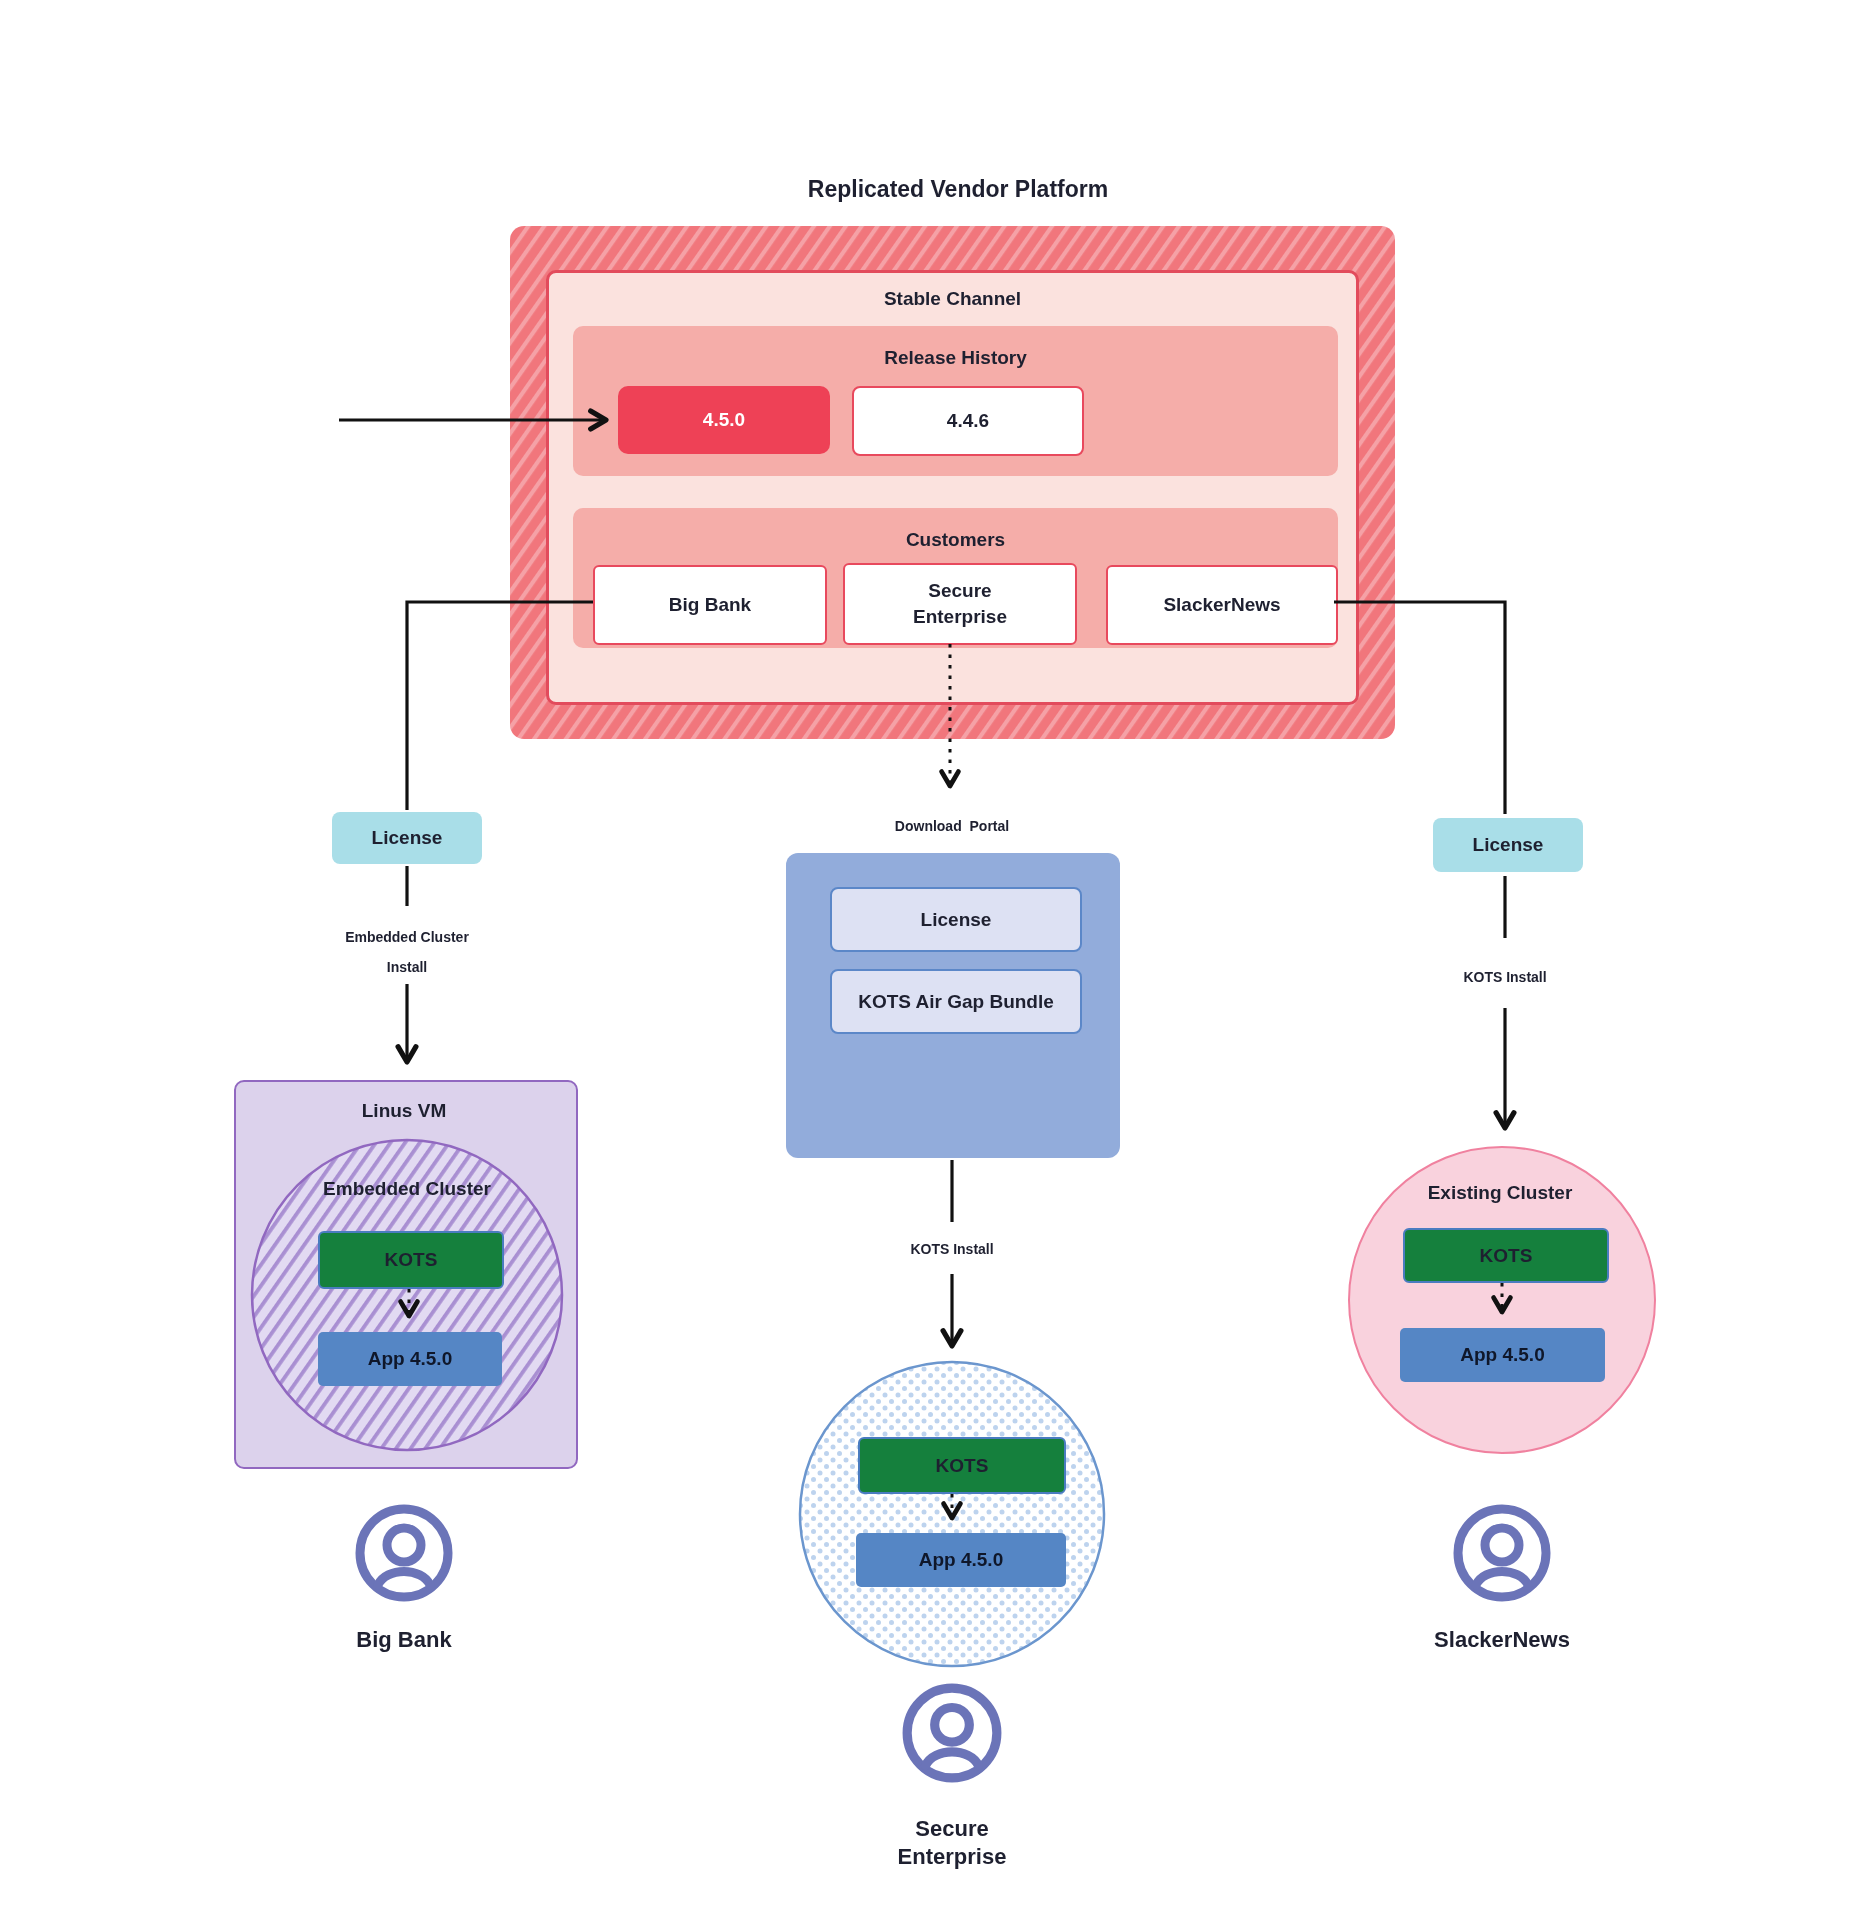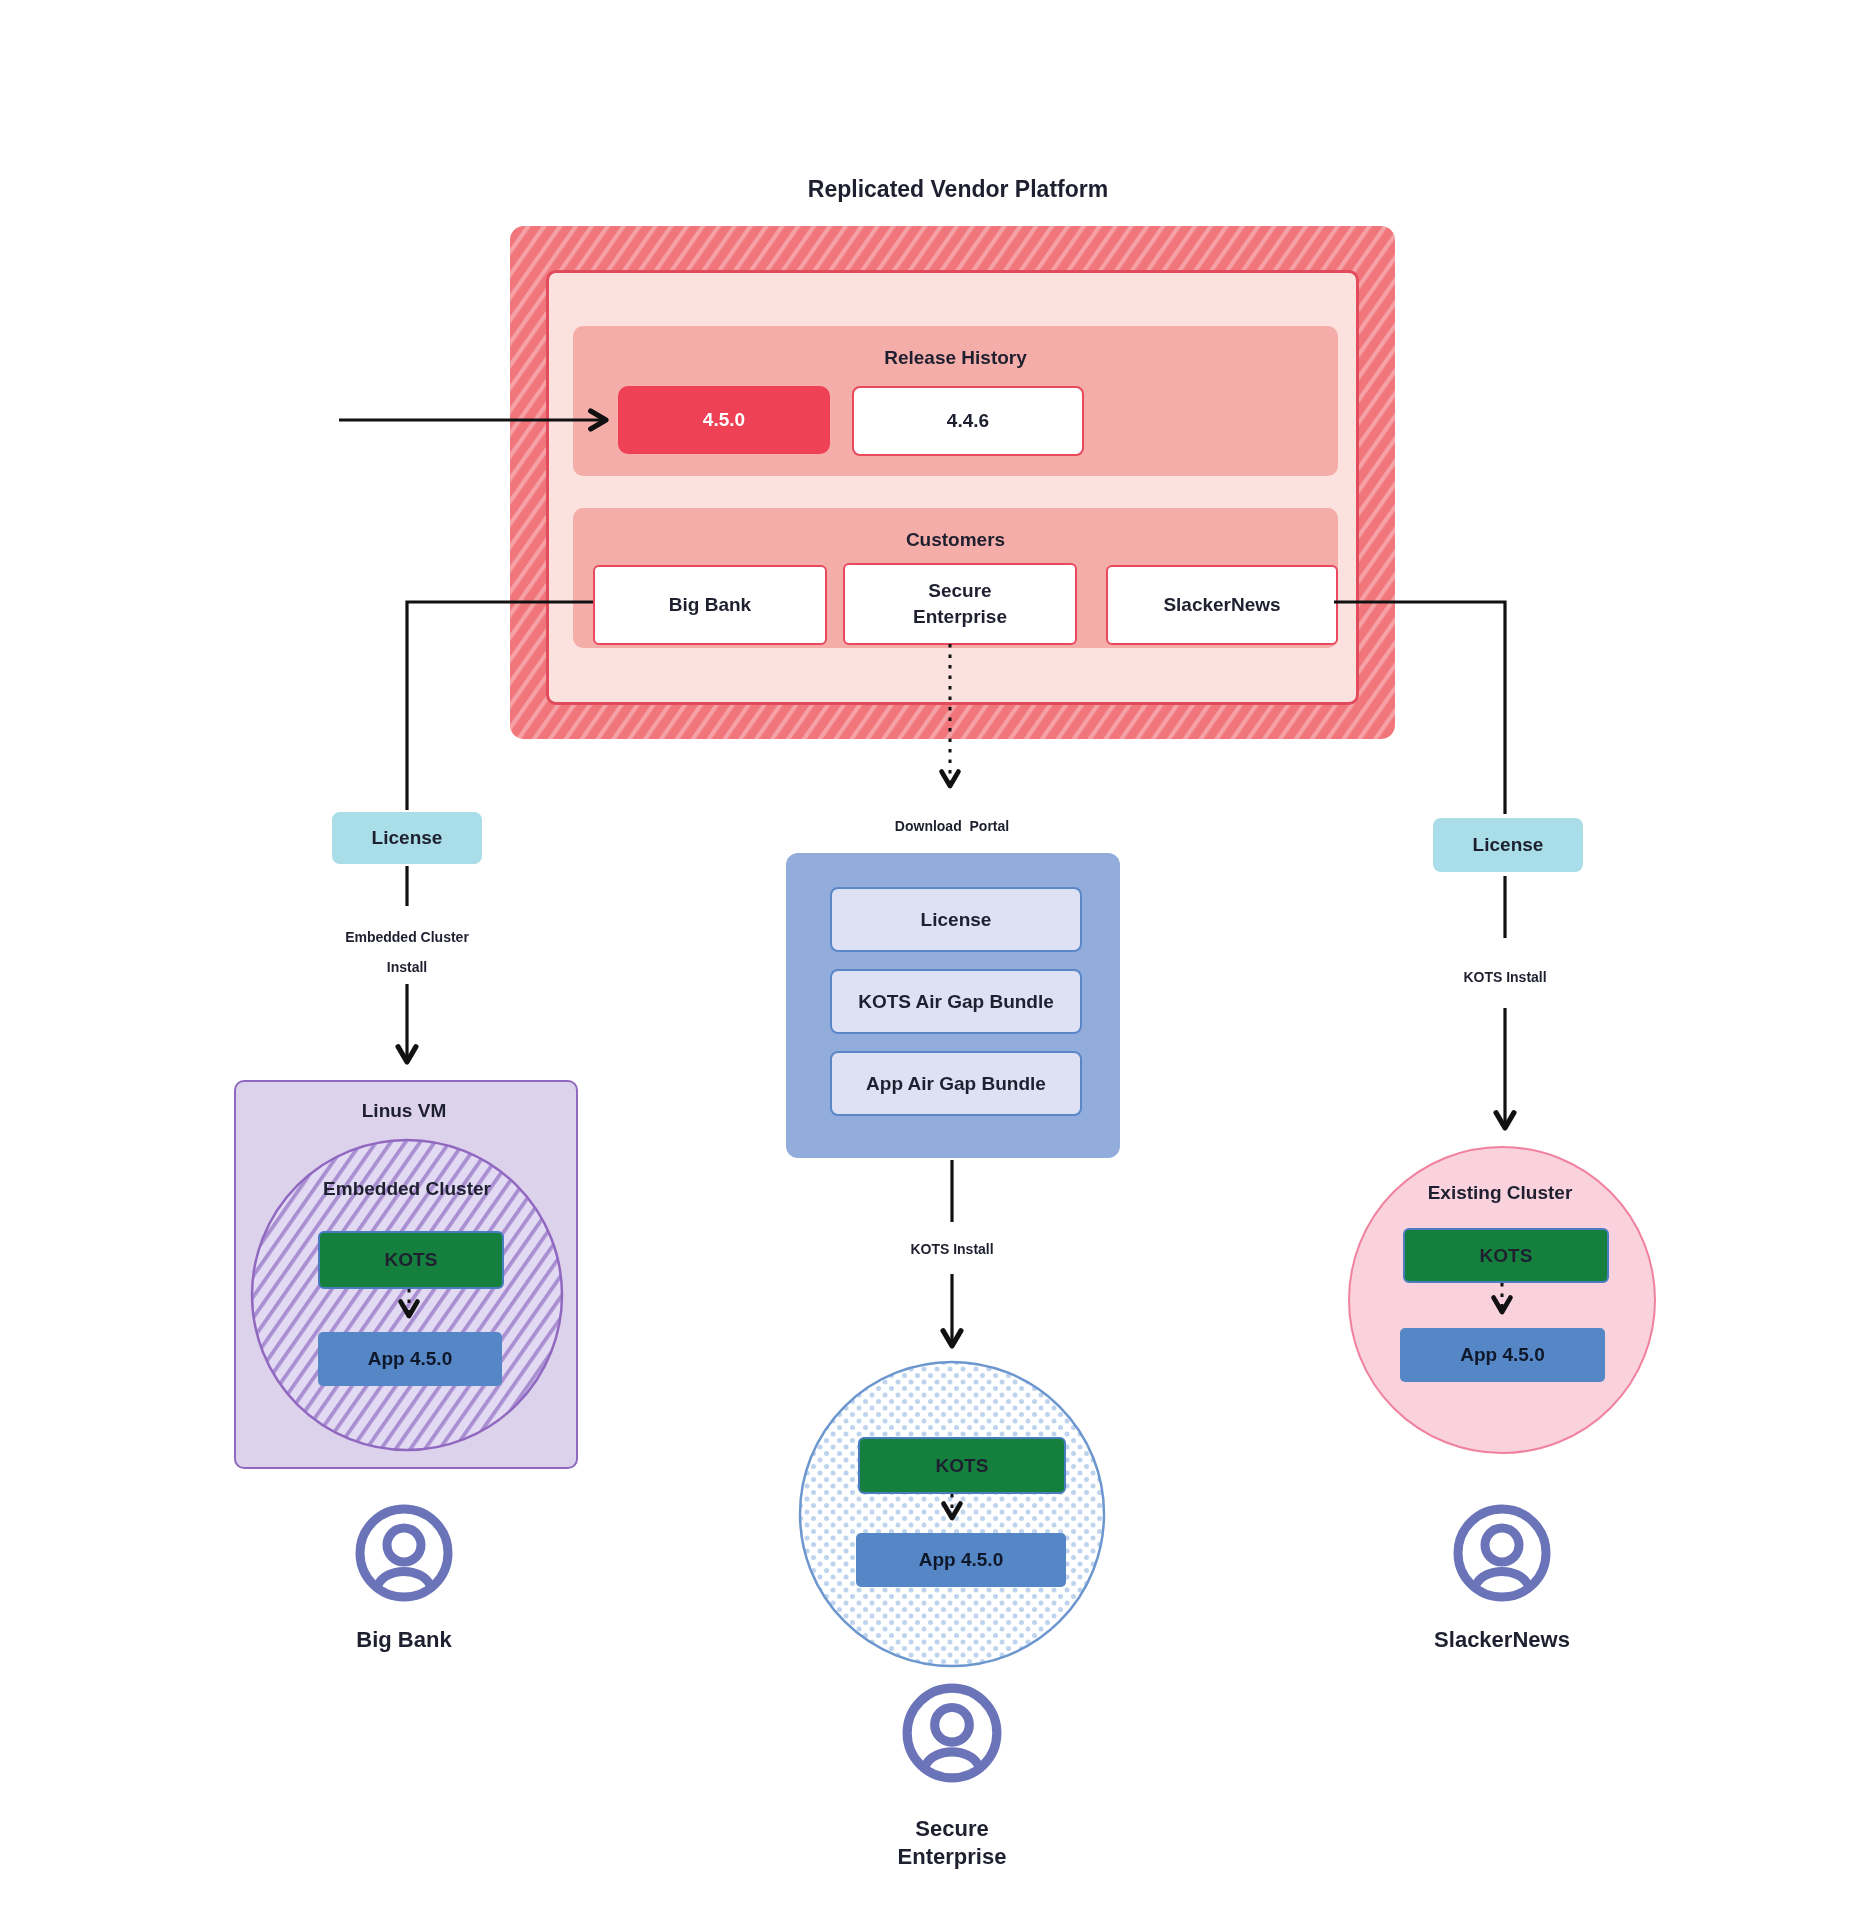--- a/index.html
+++ b/index.html
@@ -41,20 +41,21 @@
         <rect width="13" height="13" fill="#f1767c"></rect>
         <rect x="0" y="0" width="4.2" height="13" fill="#f5a1a6"></rect>
       </pattern>
     </defs>
     <rect x="0" y="0" width="885" height="513" rx="14" fill="url(#redHatch)"></rect>
   </svg>
 
   <div class="abs title" style="left:658px;top:176px;width:600px;">Replicated Vendor Platform</div>
 
   <div class="abs stable" style="left:546px;top:270px;width:807px;height:429px;"></div>
+  <div class="abs seclbl" style="left:546px;top:288px;width:813px;">Stable Channel</div>
 
   <div class="abs salmon" style="left:573px;top:326px;width:765px;height:150px;"></div>
   <div class="abs seclbl" style="left:573px;top:347px;width:765px;">Release History</div>
   <div class="abs ctr crimson boxlbl" style="left:618px;top:386px;width:212px;height:68px;">4.5.0</div>
   <div class="abs ctr release-prev boxlbl" style="left:852px;top:386px;width:228px;height:66px;">4.4.6</div>
 
   <div class="abs salmon" style="left:573px;top:508px;width:765px;height:140px;"></div>
   <div class="abs seclbl" style="left:573px;top:529px;width:765px;">Customers</div>
   <div class="abs ctr whitebox boxlbl" style="left:593px;top:565px;width:230px;height:76px;">Big Bank</div>
   <div class="abs ctr whitebox" style="left:843px;top:563px;width:230px;height:78px;">
@@ -92,21 +93,20 @@
     <circle cx="52" cy="44" r="17" fill="none" stroke="#6b74b8" stroke-width="9"></circle>
     <path d="M26,84 C34,66 70,66 78,84" fill="none" stroke="#6b74b8" stroke-width="9" stroke-linecap="round"></path>
   </svg>
   <div class="abs userlbl" style="left:304px;top:1626px;width:200px;">Big Bank</div>
 
   <div class="abs flowlbl pre" style="left:802px;top:811px;width:300px;">Download  Portal</div>
 
   <div class="abs portal" style="left:786px;top:853px;width:334px;height:305px;"></div>
   <div class="abs ctr portal-item boxlbl" style="left:830px;top:887px;width:248px;height:61px;">License</div>
   <div class="abs ctr portal-item boxlbl" style="left:830px;top:969px;width:248px;height:61px;">KOTS Air Gap Bundle</div>
-  <div class="abs ctr portal-item boxlbl" style="left:830px;top:1051px;width:248px;height:61px;">App Air Gap Bundle</div>
 
   <div class="abs flowlbl" style="left:802px;top:1234px;width:300px;">KOTS Install</div>
 
   <svg class="abs" style="left:797px;top:1359px;" width="310" height="310">
     <defs>
       <pattern id="blueDots" width="13" height="13" patternUnits="userSpaceOnUse">
         <rect width="13" height="13" fill="#ffffff"></rect>
         <circle cx="3.5" cy="3.5" r="2.5" fill="#bdd3ee"></circle>
         <circle cx="10" cy="10" r="2.5" fill="#bdd3ee"></circle>
       </pattern>

